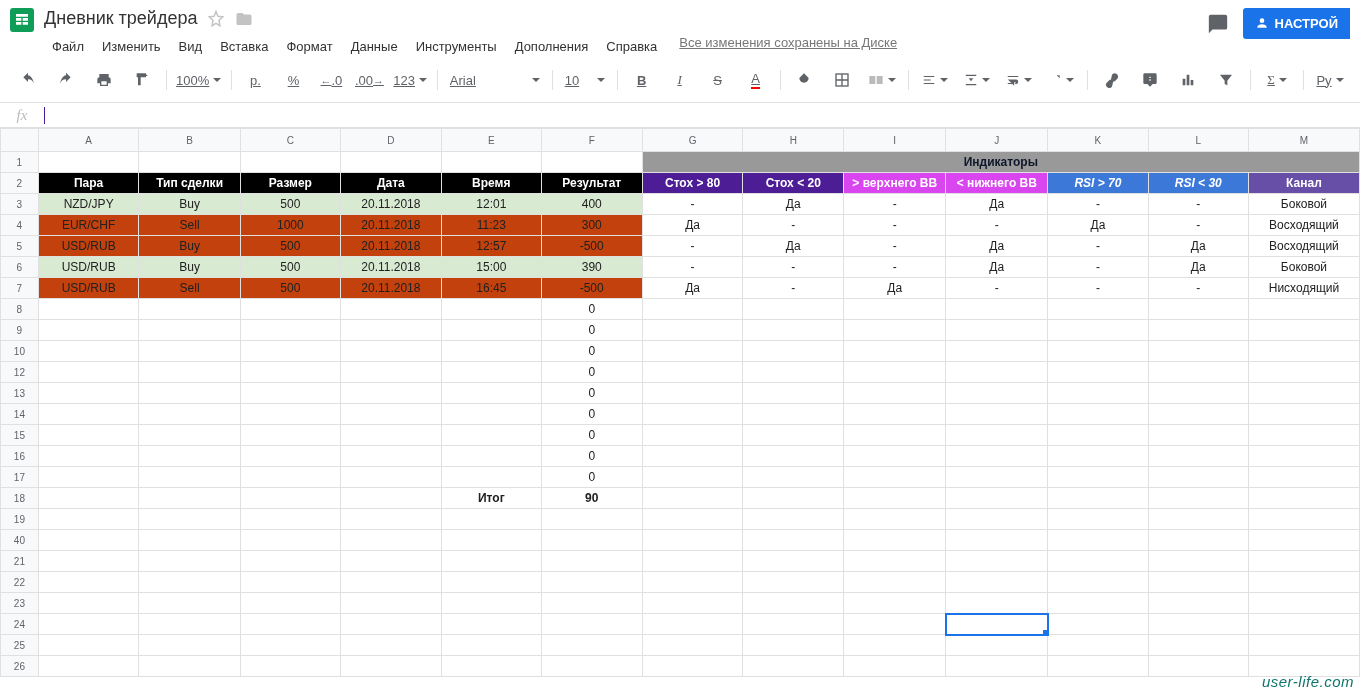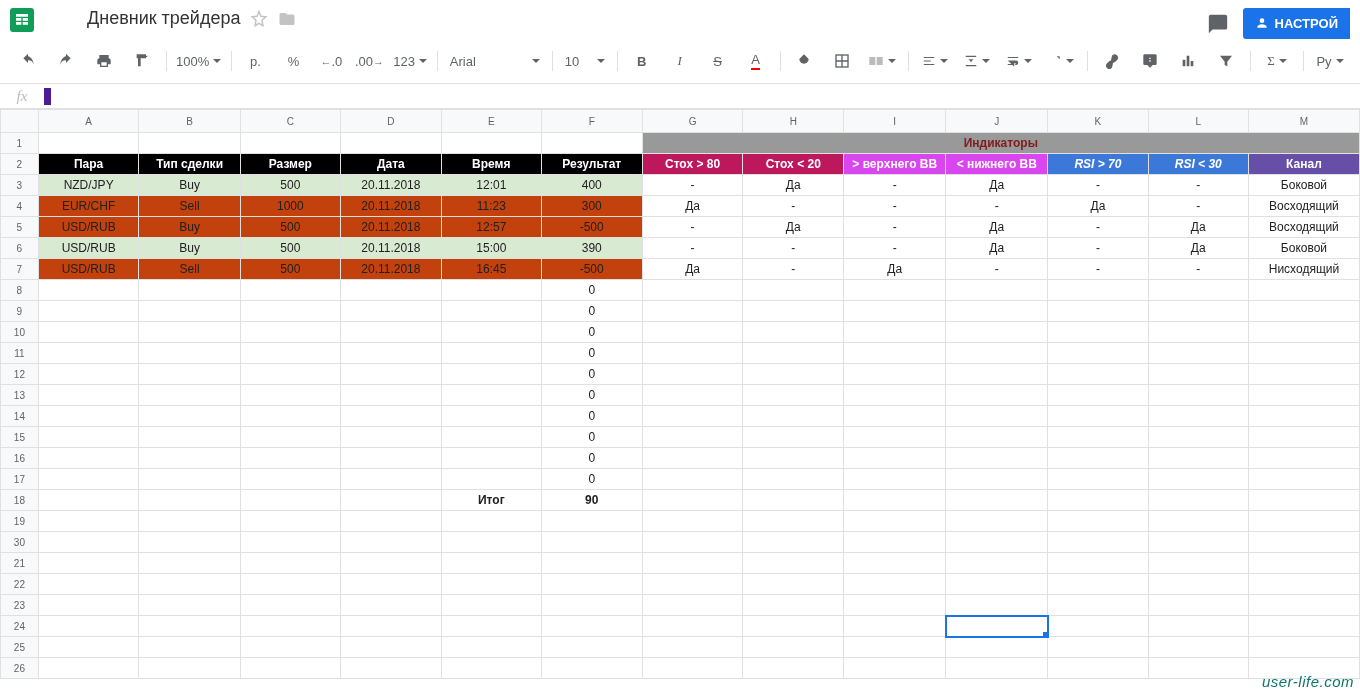--- a/index.html
+++ b/index.html
@@ -1,47 +1,47 @@
 <!DOCTYPE html>
 <html><head>
 <meta charset="utf-8">
 <style>
   html, body { margin:0; padding:0; width:1360px; height:694px; background:#fff; font-family:Arial,sans-serif; font-size:13px; color:#212121; overflow:hidden; }
   .sheets-logo { width:24px; height:24px; background:#0f9d58; border-radius:3px; display:flex; align-items:center; justify-content:center; color:#fff; font-size:18px; }
   .sheets-logo svg { fill:#fff; }
   .header { display:flex; align-items:flex-start; padding:8px 10px 0 10px; }
   .title-row { display:flex; align-items:center; gap:10px; }
-  .doc-title { font-size:18px; color:#333;margin-left:43px; }
+  .doc-title { font-size:18px; color:#333; }
   .star-icon, .folder-icon { width:18px; height:18px; opacity:.5; }
   .menu-row { display:flex; gap:2px; margin-top:6px; }
   .menu-item { padding:4px 8px; color:#333; cursor:pointer; border-radius:2px; }
   .saved { color:#777; text-decoration:underline; font-size:13px; margin-left:12px; }
   .right-hdr { margin-left:auto; display:flex; align-items:center; gap:12px; }
   .comment-icon { width:26px; height:26px; display:flex; align-items:center; justify-content:center; color:#5f6368; border-radius:3px;}
   .share-btn { background:#1a73e8; color:#fff; padding:8px 12px; border-radius:3px 0 0 3px; font-size:13px; font-weight:bold; display:flex; gap:6px;}
   .toolbar { display:flex; align-items:center; padding:4px 10px; border-bottom:1px solid #e0e0e0; gap:2px; height:36px;}
-  .tbtn { min-width:28px; height:26px; display:flex; align-items:center; justify-content:center; color:#5f6368; border-radius:2px; cursor:pointer; font-size:13px; padding:0 4px; position:relative;}
+  .tbtn { min-width:28px; height:26px; display:flex; align-items:center; justify-content:center; color:#5f6368; border-radius:2px; cursor:pointer; font-size:13px; padding:0 4px; position:relative;text-decoration:underline;}
   .tsep { width:1px; height:20px; background:#e0e0e0; margin:0 4px; }
   .tdrop { display:flex; align-items:center; gap:4px; padding:0 6px; }
   .arrow-down { border-left:4px solid transparent; border-right:4px solid transparent; border-top:4px solid #5f6368; }
   .fx-bar { display:flex; align-items:center; border-bottom:1px solid #e0e0e0; height:24px; }
-  .fx-label { width:44px; text-align:center; font-style:italic; color:#bbb; border-right:7px solid #4c1d95; font-family:serif; font-size:15px;}
+  .fx-label { width:44px; text-align:center; font-style:italic; color:#bbb; border-right:1px solid #4c1d95; font-family:serif; font-size:15px;}
   .fx-input { flex:1; height:100%; border:none; outline:none; padding:0 6px; font-size:13px;}
   
   .grid-wrap { position:relative; width:100%; overflow:hidden;}
   table.sheet { border-collapse:collapse; table-layout:fixed; }
   .ch, .rh { background:#f8f9fa; color:#5f6368; text-align:center; font-size:10px; border:1px solid #e0e0e0; font-weight:normal;}
   .ch { height:20px;}
   .rh { width:36px;}
   .corner { width:36px; height:20px; background:#f8f9fa; border:1px solid #e0e0e0; }
   td.cell { border:1px solid #e0e0e0; height:20px; text-align:center; font-size:12px; padding:0; overflow:hidden; white-space:nowrap;}
   
   .hdr-black { background:#000; color:#fff; font-weight:bold; border:1px solid #000;}
-  .hdr-gray  { background:#999; color:#7f1d1d; font-weight:bold; border:1px solid #000;}
-  .hdr-green { background:#be185d; color:#fff; font-weight:bold; border:1px solid #000;}
+  .hdr-gray  { background:#999; color:#0f172a; font-weight:bold; border:1px solid #000;}
+  .hdr-green { background:#4c1d95; color:#fff; font-weight:bold; border:1px solid #000;}
   .hdr-orange{ background:#d946ef; color:#fff; font-weight:bold; border:1px solid #000;}
   .hdr-blue  { background:#3c78d8; color:#fff; font-weight:bold; border:1px solid #000;font-style:italic;}
   .hdr-purple{ background:#674ea7; color:#ffffff; font-weight:bold; border:1px solid #000;}
   .buy  { background:#d9ead3;}
   .sell { background:#c2410c;}
   .bbord { border:1px solid #000;}
   .sel-cell { outline:2px solid #1a73e8; outline-offset:-1px; position:relative;}
   .sel-cell::after{content:'';position:absolute;right:-2px;bottom:-2px;width:6px;height:6px;background:#1a73e8;}
   .watermark { position:absolute; right:6px; bottom:4px; color:#0f766e; font-size:15px; font-style:italic; letter-spacing:.5px; text-shadow:0 1px 0 #fff;}
   .underline-red { border-bottom:2px solid #ff0000; padding-bottom:1px;}
@@ -62,20 +62,32 @@
         <svg width="18" height="18" viewBox="0 0 24 24" fill="none" stroke="#888" stroke-width="2">
             <path d="M12 2l2.6 6.3L21 9l-5 4.6L17.2 21 12 17.7 6.8 21 8 13.6 3 9l6.4-.7z"></path>
           </svg>
       </span>
       <span class="folder-icon">
         <svg width="18" height="18" viewBox="0 0 24 24" fill="#888">
             <path d="M10 4H4a2 2 0 00-2 2v12a2 2 0 002 2h16a2 2 0 002-2V8a2 2 0 00-2-2h-8l-2-2z"></path>
           </svg>
       </span>
     </div>
+    <div class="menu-row" id="menu-row">
+        <span class="menu-item">Файл</span>
+        <span class="menu-item">Изменить</span>
+        <span class="menu-item">Вид</span>
+        <span class="menu-item">Вставка</span>
+        <span class="menu-item">Формат</span>
+        <span class="menu-item">Данные</span>
+        <span class="menu-item">Инструменты</span>
+        <span class="menu-item">Дополнения</span>
+        <span class="menu-item">Справка</span>
+        <span class="saved">Все изменения сохранены на Диске</span>
+      </div>
   </div>
   <div class="right-hdr">
     <div class="comment-icon">
       <svg width="22" height="22" viewBox="0 0 24 24" fill="#5f6368">
           <path d="M20 2H4a2 2 0 00-2 2v18l4-4h14a2 2 0 002-2V4a2 2 0 00-2-2z"></path>
         </svg>
     </div>
     <div class="share-btn">
       <svg width="14" height="14" viewBox="0 0 24 24" fill="#fff">
           <path d="M12 12a4 4 0 10-4-4 4 4 0 004 4zm0 2c-4 0-8 2-8 5v1h16v-1c0-3-4-5-8-5z"></path>
@@ -404,36 +416,20 @@
           <td class="cell bbord">0</td>
           <td class="cell bbord"></td>
           <td class="cell bbord"></td>
           <td class="cell bbord"></td>
           <td class="cell bbord"></td>
           <td class="cell bbord"></td>
           <td class="cell bbord"></td>
           <td class="cell bbord"></td>
         </tr>
         <tr>
-          <th class="rh">11</th>
-          <td class="cell bbord"></td>
-          <td class="cell bbord"></td>
-          <td class="cell bbord"></td>
-          <td class="cell bbord"></td>
-          <td class="cell bbord"></td>
-          <td class="cell bbord">0</td>
-          <td class="cell bbord"></td>
-          <td class="cell bbord"></td>
-          <td class="cell bbord"></td>
-          <td class="cell bbord"></td>
-          <td class="cell bbord"></td>
-          <td class="cell bbord"></td>
-          <td class="cell bbord"></td>
-        </tr>
-        <tr>
           <th class="rh">12</th>
           <td class="cell bbord"></td>
           <td class="cell bbord"></td>
           <td class="cell bbord"></td>
           <td class="cell bbord"></td>
           <td class="cell bbord"></td>
           <td class="cell bbord">0</td>
           <td class="cell bbord"></td>
           <td class="cell bbord"></td>
           <td class="cell bbord"></td>
@@ -548,21 +544,21 @@
           <td class="cell"></td>
           <td class="cell"></td>
           <td class="cell"></td>
           <td class="cell"></td>
           <td class="cell"></td>
           <td class="cell"></td>
           <td class="cell"></td>
           <td class="cell"></td>
         </tr>
         <tr>
-          <th class="rh">30</th>
+          <th class="rh">40</th>
           <td class="cell"></td>
           <td class="cell"></td>
           <td class="cell"></td>
           <td class="cell"></td>
           <td class="cell"></td>
           <td class="cell"></td>
           <td class="cell"></td>
           <td class="cell"></td>
           <td class="cell"></td>
           <td class="cell"></td>

